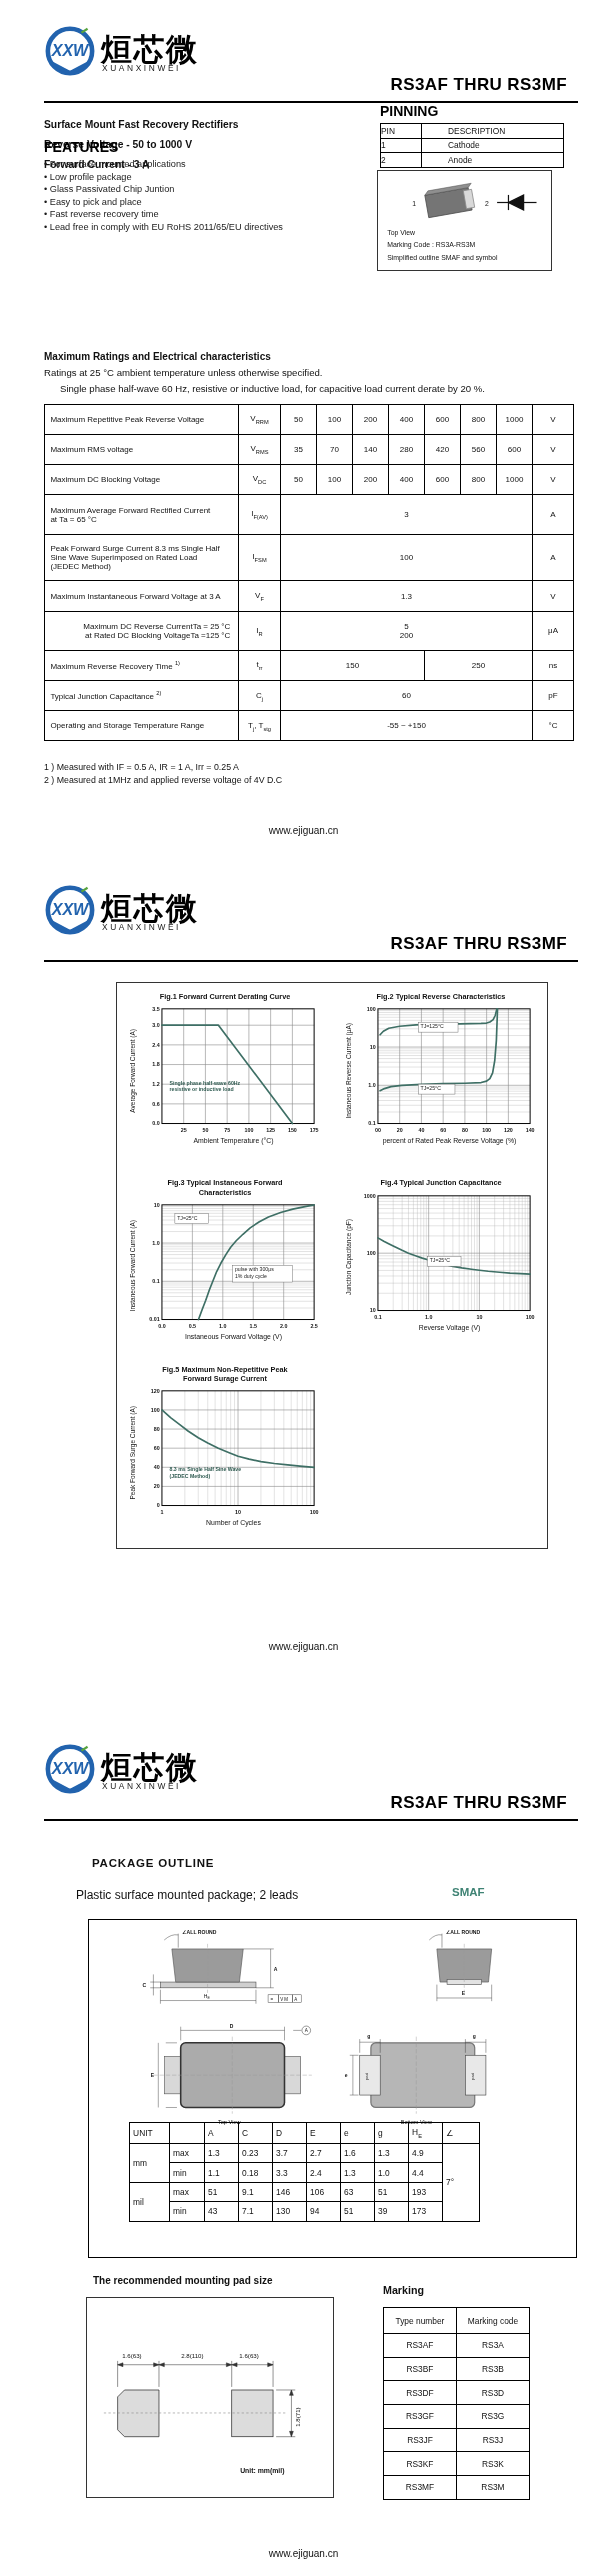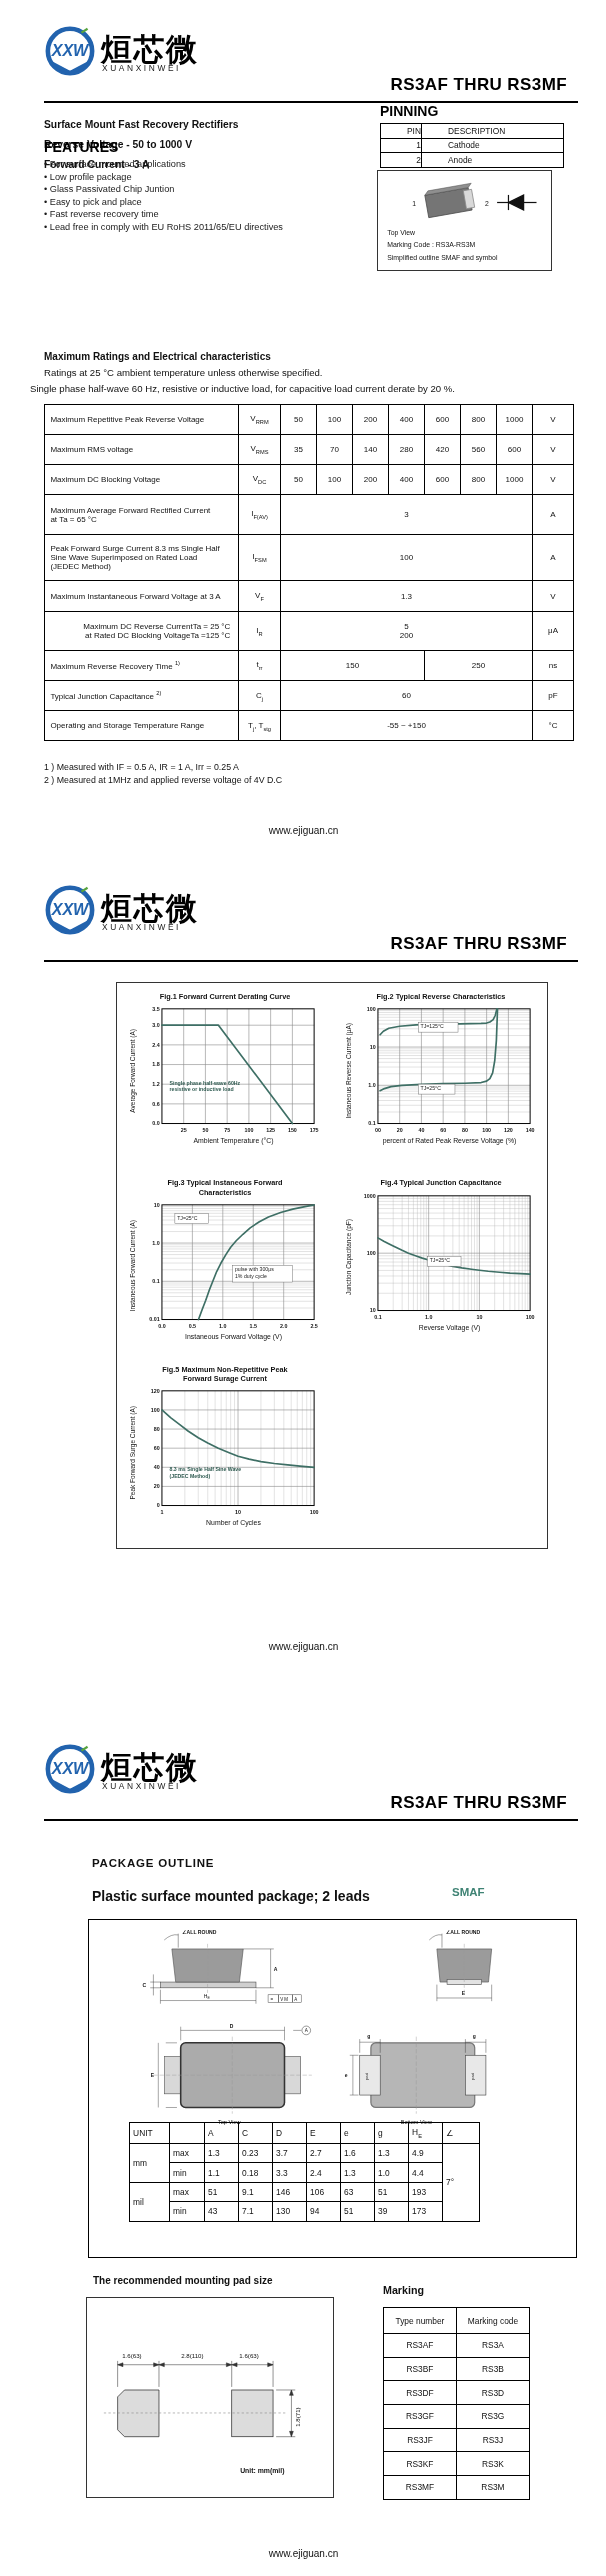--- a/index.html
+++ b/index.html
@@ -17,31 +17,31 @@
   .sec-h{font-size:14px;font-weight:bold;color:#000}
   .features{position:absolute;left:44px;top:139px;width:306px}
   .features ul,.mech ul{list-style:none;margin:3.1px 0 0 0;padding:0;font-size:9.2px;line-height:12.6px;color:#1a1a1a}
   .mech{position:absolute;left:44px;top:242px;width:329px}
   
   .pinning{position:absolute;left:380px;top:103px;width:184px}
   .pinning .sec-h{margin-bottom:3.8px}
   table{border-collapse:collapse}
   .pin-t{width:184px;font-size:8.4px}
   .pin-t td,.pin-t th{border:0.8px solid #000;height:13.8px;padding:0}
-  .pin-t .c1{width:40px;text-align:right}
+  .pin-t .c1{width:40px;text-align:left}
   .pin-t .c2{text-align:left;padding-left:26px}
   .pin-t tr:first-child td{font-weight:normal}
   
   .pkgbox{position:absolute;left:377px;top:170px;width:173px;height:99px;border:1.1px solid #333}
   .pkg-svg{position:absolute;left:6.1px;top:7.7px}
   .pkg-cap{position:absolute;left:9.2px;font-size:6.9px;color:#111}
   
   .ratings-h{position:absolute;left:44px;top:351px;font-size:10px;font-weight:bold}
   .ratings-n1{position:absolute;left:44px;top:367px;font-size:9.6px}
-  .ratings-n2{position:absolute;left:30px;top:383px;font-size:9.6px}
+  .ratings-n2{position:absolute;left:60px;top:383px;font-size:9.6px}
   .ratings{position:absolute;left:44px;top:404px;width:529px;font-size:8px;table-layout:fixed}
   .ratings th,.ratings td{border:0.8px solid #000;text-align:center;padding:2.3px 1.5px;color:#111}
   .ratings th{font-size:8px;height:21.4px}
   .ratings td.p{text-align:left;padding-left:5.4px;padding-right:3.1px}
   .ratings tr.hr1 td{height:24.5px}
   .ratings tr.hr2 td{height:34px}
   .ratings tr.hr3 td{height:41px}
   .jr{display:flex;justify-content:flex-end;padding-right:4.6px}
   sub{font-size:5.7px}
   sup{font-size:5.7px}
@@ -50,21 +50,21 @@
   
   .figpanel{position:absolute;left:116px;top:123px;width:432px;height:567px;border:1.1px solid #333;
             display:grid;grid-template-columns:1fr 1fr;padding-top:6.1px;box-sizing:border-box}
   .fig{width:216px;height:184px;display:flex;flex-direction:column;align-items:center;padding-top:3.1px;box-sizing:border-box}
   .fig-title{font-size:7.3px;font-weight:bold;text-align:center;line-height:9.2px}
   .fig-body{display:flex;align-items:center;margin-top:3.1px}
   .ylab{writing-mode:vertical-rl;transform:rotate(180deg);font-size:6.5px;color:#111;white-space:nowrap;width:10px;text-align:center}
   .xlab{font-size:6.9px;color:#111;margin-top:0.8px;padding-left:17px}
   
   .po-h{position:absolute;left:92px;top:139px;font-size:11.5px;font-weight:bold;letter-spacing:0.8px}
-  .po-sub{position:absolute;left:92px;top:170px;font-size:14px;font-weight:bold}
+  .po-sub{position:absolute;left:76px;top:170px;font-size:12px;font-weight:normal}
   .po-smaf{position:absolute;left:452px;top:168px;font-size:11.5px;font-weight:bold}
   .outline-box{position:absolute;left:88px;top:201px;width:487px;height:337px;border:1.1px solid #000}
   .dims{position:absolute;left:129px;top:404px;font-size:8.4px;table-layout:fixed}
   .dims td,.dims th{border:0.8px solid #000;text-align:left;height:18.4px;padding:0 3.1px}
   .dims th{font-weight:normal;height:20px}
   .padsize-h{position:absolute;left:93px;top:557px;font-size:10px;font-weight:bold}
   .padbox{position:absolute;left:86px;top:579px;width:246px;height:199px;border:1.1px solid #333}
   .marking-h{position:absolute;left:383px;top:566px;font-size:10.7px;font-weight:bold}
   .mark-t{position:absolute;left:383px;top:589px;width:147px;font-size:8.4px}
   .mark-t td{border:0.8px solid #000;text-align:center;height:20.7px;width:73px}

